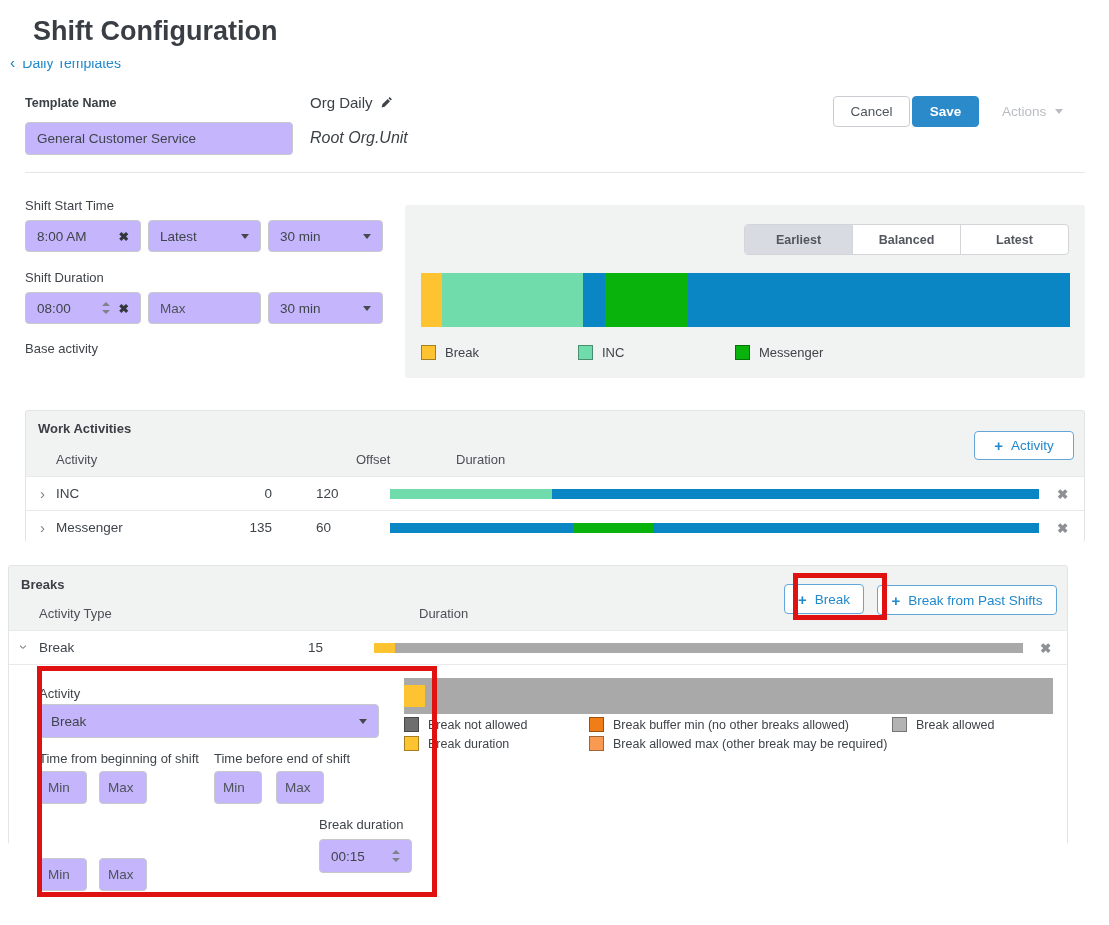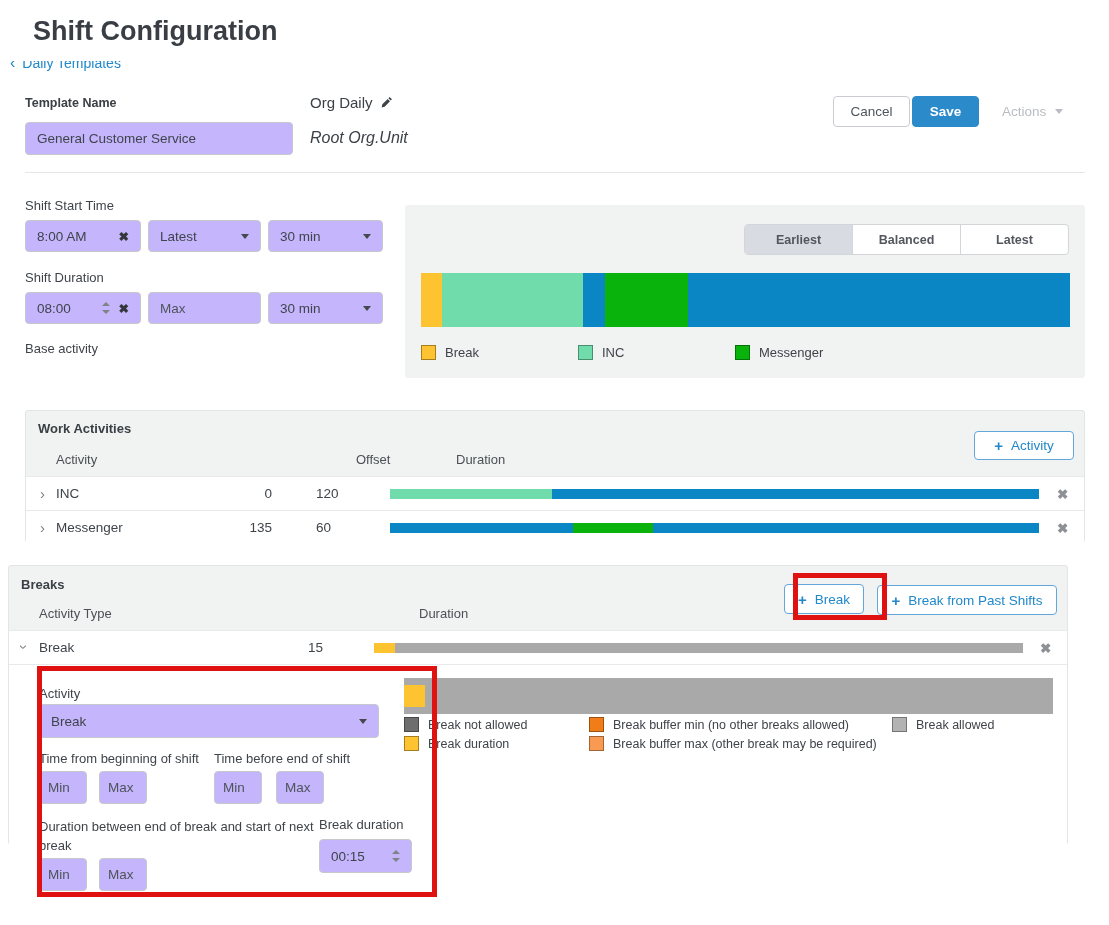--- a/index.html
+++ b/index.html
@@ -232,21 +232,20 @@
       <div class="abs field" style="left:90px; top:106px; width:48px; height:33px; padding:0 8px;">
         <input type="text" placeholder="Max" style="">
       </div>
       <div class="abs field" style="left:205px; top:106px; width:48px; height:33px; padding:0 8px;">
         <input type="text" placeholder="Min" style="">
       </div>
       <div class="abs field" style="left:267px; top:106px; width:48px; height:33px; padding:0 8px;">
         <input type="text" placeholder="Max" style="">
       </div>
 
-      <div class="abs lbl" style="left:30px; top:152px; width:292px; line-height:19px;">Duration between end of break and start of next break</div>
       <div class="abs lbl" style="left:310px; top:152px;">Break duration</div>
       <div class="abs field" style="left:310px; top:174px; width:93px; height:34px;">
         <input type="text" style="width: 42px;" value="00:15">
         <span class="stepper">
             <span class="step-up"></span>
             <span class="step-down"></span>
           </span>
       </div>
       <div class="abs field" style="left:30px; top:193px; width:48px; height:33px; padding:0 8px;">
         <input type="text" placeholder="Min" style="">
@@ -270,21 +269,21 @@
       <div class="legend-item" style="left:883px; top:52px;">
         <span class="swatch" style="background-color: rgb(179, 179, 179);"></span>
         <span class="legend-label sm">Break allowed</span>
       </div>
       <div class="legend-item" style="left:395px; top:71px;">
         <span class="swatch" style="background-color: rgb(253, 195, 48);"></span>
         <span class="legend-label sm">Break duration</span>
       </div>
       <div class="legend-item" style="left:580px; top:71px;">
         <span class="swatch" style="background-color: rgb(248, 154, 82);"></span>
-        <span class="legend-label sm">Break buffer max (other break may be required)</span>
+        <span class="legend-label sm">Break allowed max (other break may be required)</span>
       </div>
     </div>
   </div>
 
   <div class="annotation" style="left:793px; top:573px; width:94px; height:47px;"></div>
   <div class="annotation" style="left:37px; top:666px; width:400px; height:231px;"></div>
 
 </div>
 
 </body></html>

